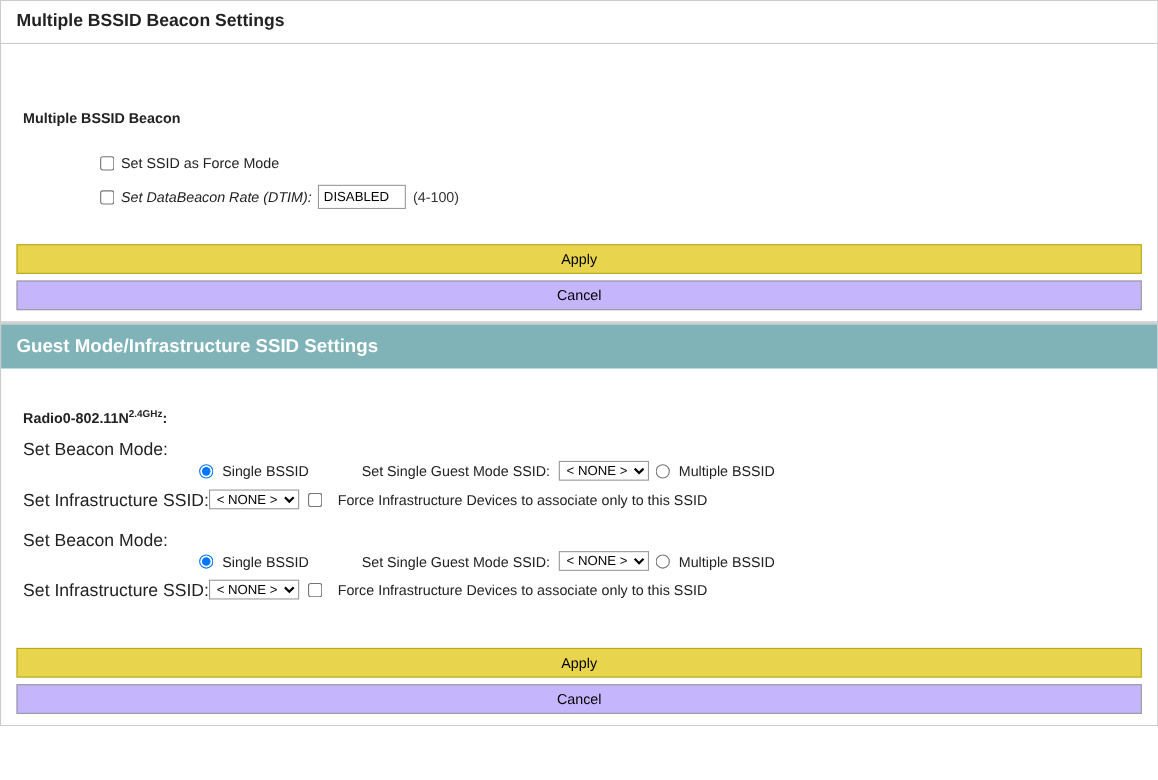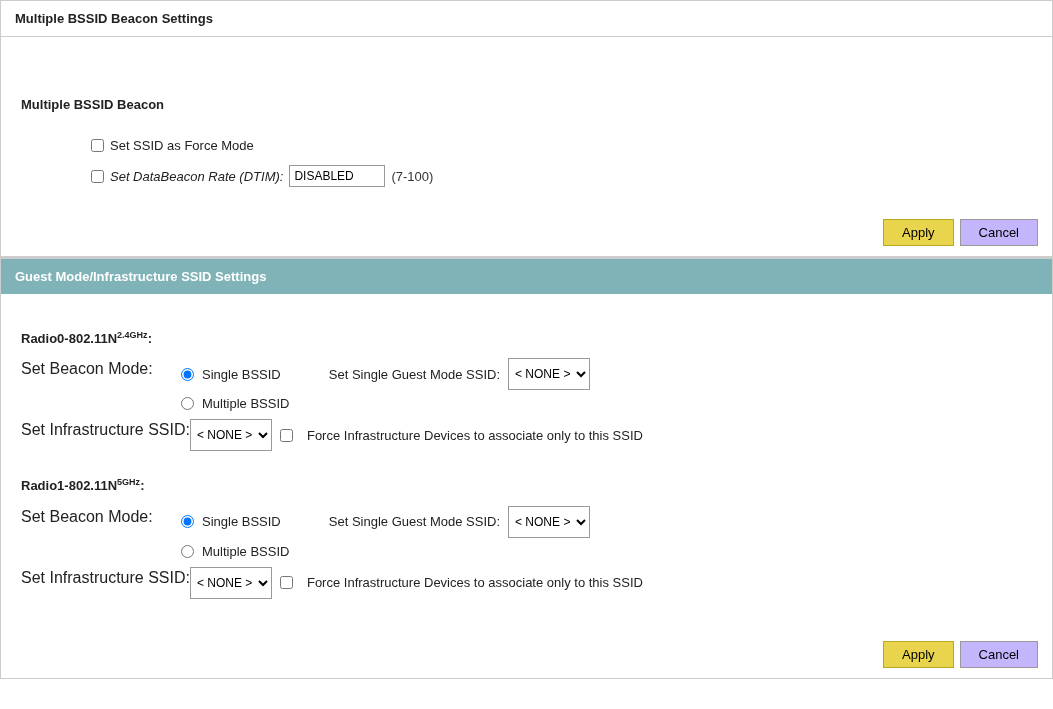--- a/index.html
+++ b/index.html
@@ -13,29 +13,29 @@
     .section {
       border: 1px solid #ccc;
       margin: 0;
     }
 
     .section-header {
       background: #fff;
       border-bottom: 1px solid #ccc;
       padding: 10px 14px;
       font-weight: bold;
-      font-size: 13px;
+      font-size: 16px;
     }
 
     .section-header-teal {
       background: #7fb3b8;
       color: #fff;
       padding: 10px 14px;
       font-weight: bold;
-      font-size: 13px;
+      font-size: 17px;
     }
 
     input[type="radio"] {
       margin: 0;
       cursor: pointer;
     }
 
     input[type="checkbox"] {
       margin-right: 6px;
       cursor: pointer;
@@ -43,33 +43,34 @@
 
     input[type="text"] {
       width: 80px;
       height: 22px;
       border: 1px solid #999;
       padding: 2px 4px;
       font-size: 12px;
     }
 
     select {
-      height: 32px;
+      height: 18px;
       border: 1px solid #999;
       font-size: 12px;
       padding: 0 2px;
       background: #fff;
       cursor: pointer;
     }
 
     .button-row {
       display: flex;
       justify-content: flex-end;
       padding: 10px 14px;
       gap: 6px;
+      flex-direction: column;
     }
 
     .btn-apply {
       background: #e8d44d;
       border: 1px solid #b8a820;
       padding: 5px 18px;
       font-size: 13px;
       cursor: pointer;
       font-weight: normal;
     }
@@ -114,22 +115,23 @@
     }
 
     .settings-label {
       min-width: 160px;
       padding-top: 2px;
       font-size: 16px;
     }
 
     .settings-controls {
       display: flex;
-      flex-direction: column;
+      flex-direction: row;
       gap: 6px;
+      margin-top: 20px;
     }
 
     .inline-row {
       display: flex;
       align-items: center;
       gap: 8px;
     }
 
     .dtim-range {
       font-size: 13px;
@@ -157,22 +159,22 @@
 
     <div class="multiple-bssid-content">
       <div class="checkbox-row">
         <input type="checkbox" style="">
         <label>Set SSID as Force Mode</label>
       </div>
 
       <div class="checkbox-row">
         <input type="checkbox" style="">
         <span style="margin-right:6px;font-style:italic;">Set DataBeacon Rate (DTIM):</span>
-        <input type="text" style="width: 96px; margin-right: 6px;" value="DISABLED">
-        <span class="dtim-range">(7-100)</span>
+        <input type="text" style="width: 80px; margin-right: 6px;" value="DISABLED">
+        <span class="dtim-range">(4-100)</span>
       </div>
     </div>
   </div>
 
   <div class="button-row">
     <button class="btn-apply">Apply</button>
     <button class="btn-cancel">Cancel</button>
   </div>
 </div>
 
@@ -212,23 +214,20 @@
           <select>
             <option>&lt; NONE &gt;</option>
           </select>
           <input type="checkbox" style="">
           <span>Force Infrastructure Devices to associate only to this SSID</span>
         </div>
       </div>
     </div>
 
     <div class="radio-block" style="margin-top: 10px;">
-      <div class="radio-section-label">
-        <span>Radio1-802.11N</span><sup>5GHz</sup><span>:</span>
-      </div>
 
       <div class="settings-row">
         <div class="settings-label">Set Beacon Mode:</div>
         <div class="settings-controls">
           <div class="inline-row">
             <input type="radio" name="radio1-beacon" checked="" style="">
             <span>Single BSSID</span>
             <span style="margin-left: 40px;">Set Single Guest Mode SSID:</span>
             <select>
               <option>&lt; NONE &gt;</option>

